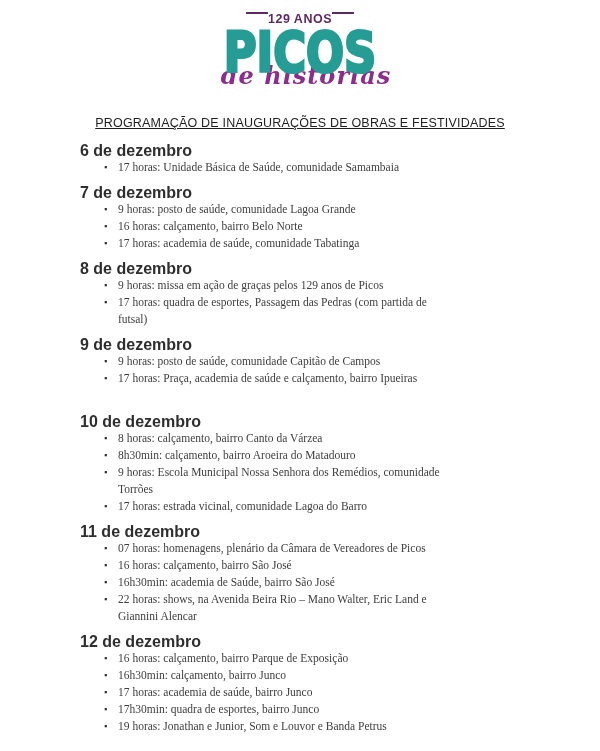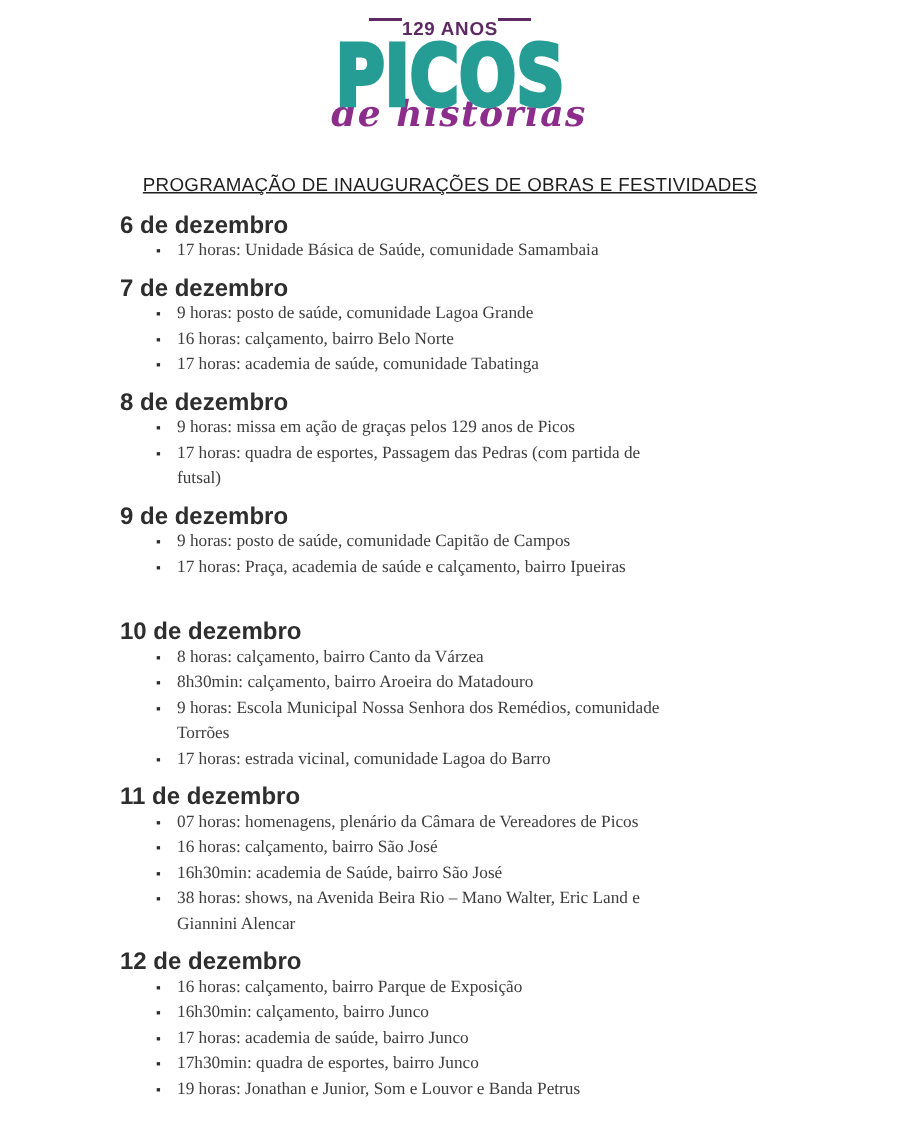--- a/index.html
+++ b/index.html
@@ -161,21 +161,21 @@
         <div class="item">
     <span class="bullet">▪</span>
     <span class="item-text">16 horas: calçamento, bairro São José</span>
   </div>
         <div class="item">
     <span class="bullet">▪</span>
     <span class="item-text">16h30min: academia de Saúde, bairro São José</span>
   </div>
         <div class="item">
     <span class="bullet">▪</span>
-    <span class="item-text">38 horas: shows, na Avenida Beira Rio – Mano Walter, Eric Land e
+    <span class="item-text">22 horas: shows, na Avenida Beira Rio – Mano Walter, Eric Land e
 Giannini Alencar</span>
   </div>
       </div>
       <div class="section">
     <div class="section-date">12 de dezembro</div>
   <div class="item">
     <span class="bullet">▪</span>
     <span class="item-text">16 horas: calçamento, bairro Parque de Exposição</span>
   </div>
         <div class="item">

